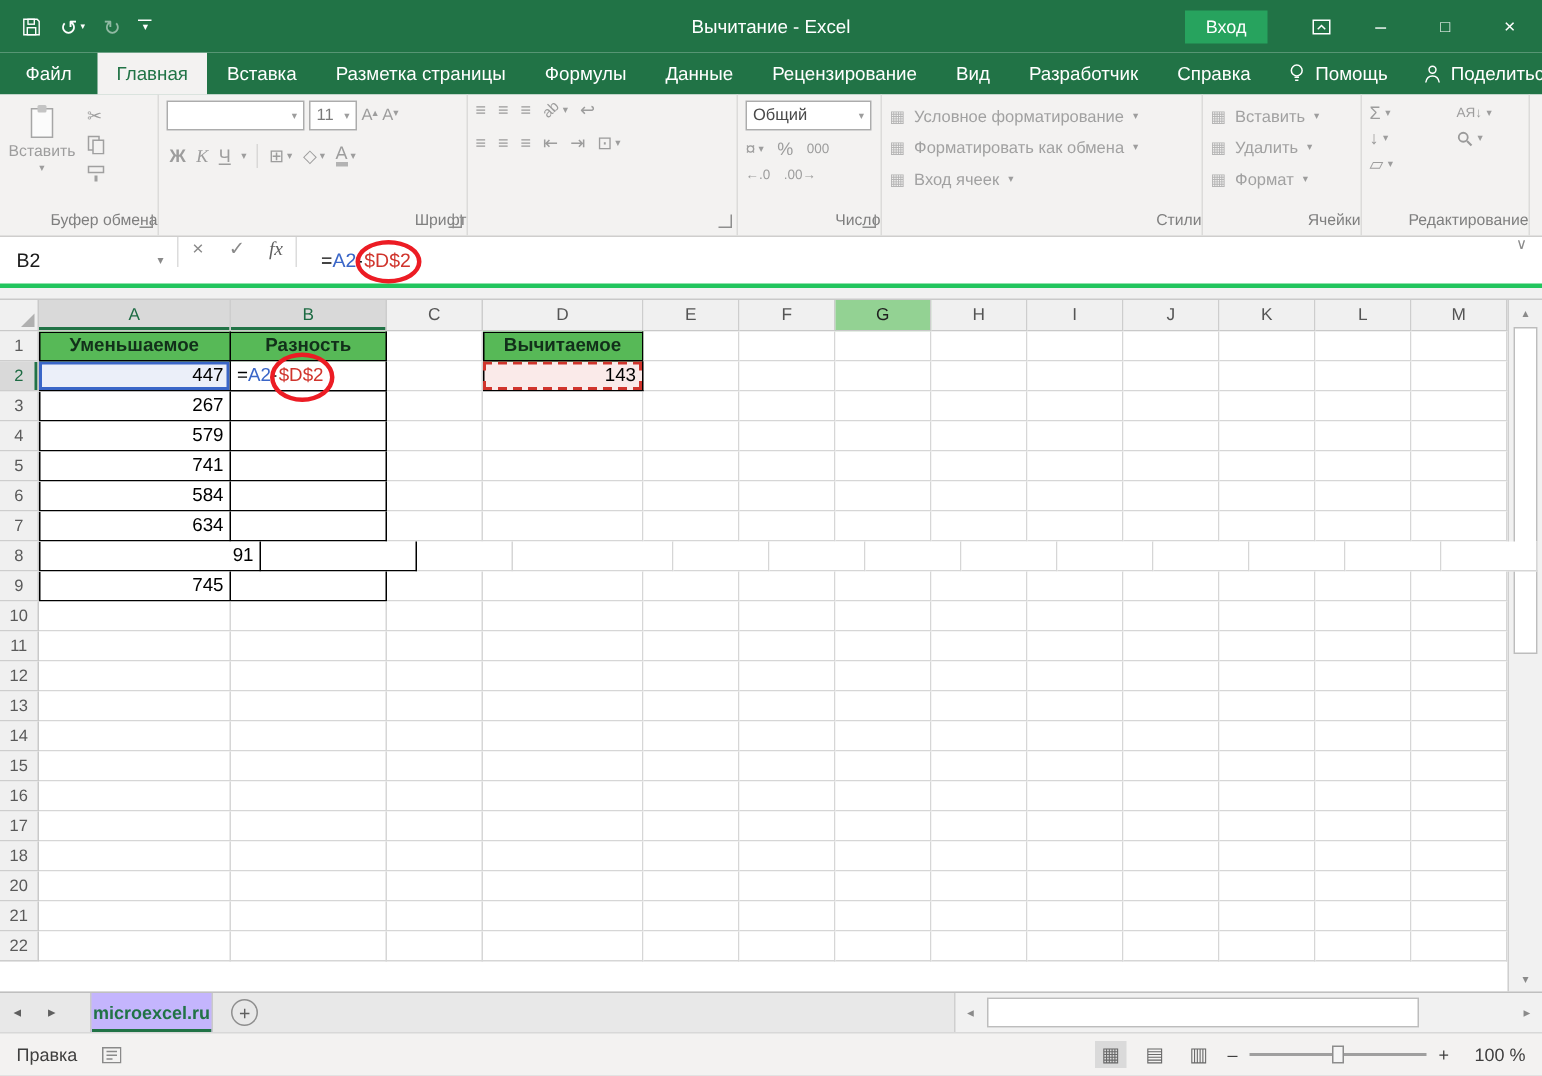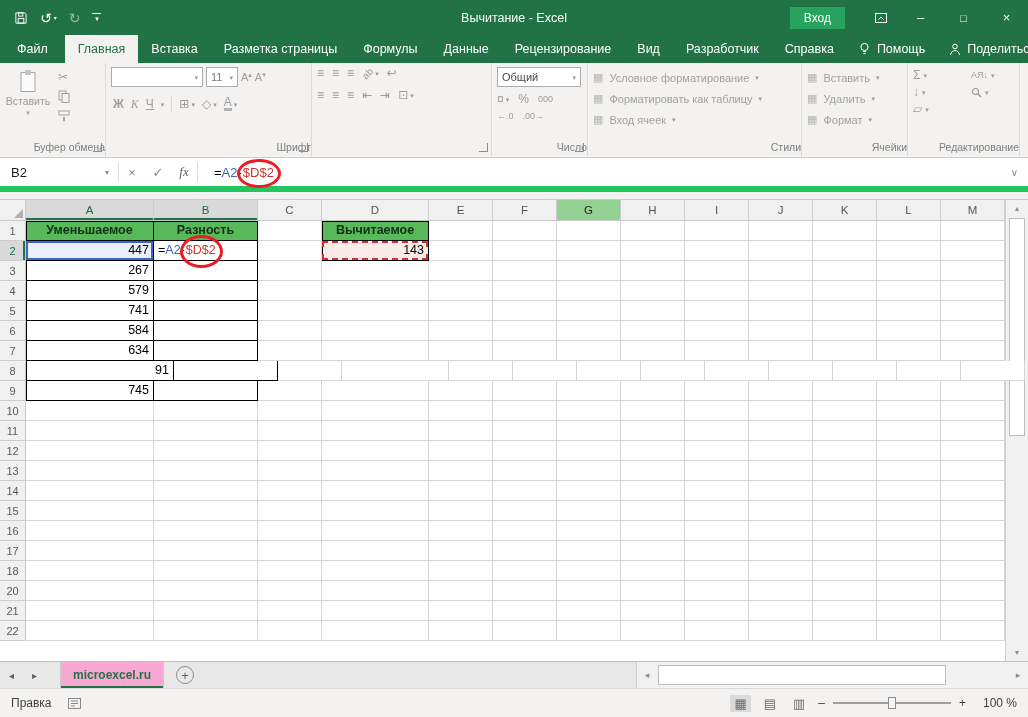--- a/index.html
+++ b/index.html
@@ -61,21 +61,21 @@
   .numcombo{width:84px;}
   .numrow{display:flex;align-items:center;gap:9px;margin-top:6px;color:#9d9d9d;font-size:11px;}
   .declbl{font-size:9px;color:#9d9d9d;}
   .listrow{display:flex;align-items:center;gap:6px;height:21px;font-size:11px;color:#a1a1a1;white-space:nowrap;}
   .sq{font-size:11px;color:#b5b5b5;}
   .editgrid{display:grid;grid-template-columns:58px 42px;row-gap:5px;padding-top:2px;align-items:center;}
   .eg{display:flex;align-items:center;gap:3px;}
   .sortlbl{font-size:9px;color:#9d9d9d;}
 
   
-  .fbar{height:34px;flex:none;background:#fff;border-bottom:6px solid #22c55e;display:flex;align-items:center;overflow:visible;position:relative;z-index:20;}
+  .fbar{height:34px;flex:none;background:#fff;border-bottom:3px solid #22c55e;display:flex;overflow:visible;position:relative;z-index:20;}
   .namebox{width:118px;height:100%;display:flex;align-items:center;justify-content:space-between;padding:0 9px 0 11px;font-size:13px;color:#1a1a1a;}
   .nb-dd{font-size:8px;color:#8a8a8a;}
   .fsep{width:1px;height:20px;background:#dcdcdc;}
   .fbtn2{width:26px;text-align:center;font-size:13px;color:#8a8a8a;cursor:default;}
   .fxlbl{font-family:"Liberation Serif",serif;font-style:italic;color:#5f5f5f;}
   .ftext{padding-left:16px;font-size:13px;display:flex;align-items:center;color:#000;}
   .f-r1{color:var(--ref-blue);}
   .f-r2{color:var(--ref-red);}
   .fexpand{margin-left:auto;margin-right:10px;color:#8a8a8a;font-size:10px;}
   .fgap{height:8px;flex:none;background:#f1f1f1;border-bottom:1px solid #c9c9c9;}
@@ -107,21 +107,21 @@
   .refD::after{content:"";position:absolute;inset:0;border:2px dashed var(--ref-red);pointer-events:none;}
   .editc{overflow:visible;position:relative;z-index:25;background:#fff;text-align:left;}
   .vscroll{flex:1;background:#f1f1f1;border-left:1px solid #cfcfcf;display:flex;flex-direction:column;}
   .vsbtn{height:17px;flex:none;display:flex;align-items:center;justify-content:center;font-size:8px;color:#8a8a8a;}
   .vsthumb{margin:1px 3px;height:218px;flex:none;background:#fff;border:1px solid #bdbdbd;}
   .vsfill{flex:1;}
 
   
   .sheetbar{height:27px;flex:none;background:#e8e8e8;border-top:1px solid #bfbfbf;display:flex;align-items:stretch;font-size:12px;}
   .snav{width:23px;display:flex;align-items:center;justify-content:center;color:#5f5f5f;font-size:10px;}
-  .stab{margin-left:14px;background:#f9a8d4;border-left:1px solid #c9c9c9;border-right:1px solid #c9c9c9;box-shadow:inset 0 -2px 0 var(--title-green);color:var(--title-green);font-weight:bold;display:flex;align-items:center;padding:0 12px;cursor:default;}
+  .stab{margin-left:14px;background:#c4b5fd;border-left:1px solid #c9c9c9;border-right:1px solid #c9c9c9;box-shadow:inset 0 -2px 0 var(--title-green);color:var(--title-green);font-weight:bold;display:flex;align-items:center;padding:0 1px;cursor:default;}
   .addsheet{width:18px;height:18px;border-radius:50%;border:1px solid #8e8e8e;color:#5f5f5f;display:flex;align-items:center;justify-content:center;align-self:center;margin-left:12px;font-size:13px;line-height:1;}
   .hscroll{margin-left:auto;width:392px;background:#f1f1f1;border-left:1px solid #cfcfcf;display:flex;align-items:center;}
   .hsbtn{width:20px;text-align:center;font-size:9px;color:#8a8a8a;}
   .hstrack{flex:1;position:relative;height:100%;}
   .hsthumb{position:absolute;left:1px;top:3px;bottom:3px;width:82%;background:#fff;border:1px solid #bdbdbd;}
 
   
   .statusbar{height:29px;flex:none;background:#f3f2f1;border-top:1px solid #d8d8d8;display:flex;align-items:center;font-size:12px;color:#3f3f3f;}
   .sbmode{padding-left:11px;}
   .sbicon{margin-left:16px;display:flex;align-items:center;}
@@ -324,21 +324,21 @@
 
     <div class="rgroup" style="width:214px">
       <div class="rg-body">
         <div class="listrow">
           <span class="sq">▦</span>
           <span>Условное форматирование</span>
           <span class="dd">▾</span>
         </div>
         <div class="listrow">
           <span class="sq">▦</span>
-          <span>Форматировать как таблицу</span>
+          <span>Форматировать как обмена</span>
           <span class="dd">▾</span>
         </div>
         <div class="listrow">
           <span class="sq">▦</span>
           <span>Вход ячеек</span>
           <span class="dd">▾</span>
         </div>
       </div>
       <div class="rg-label">Стили</div>
     </div>

